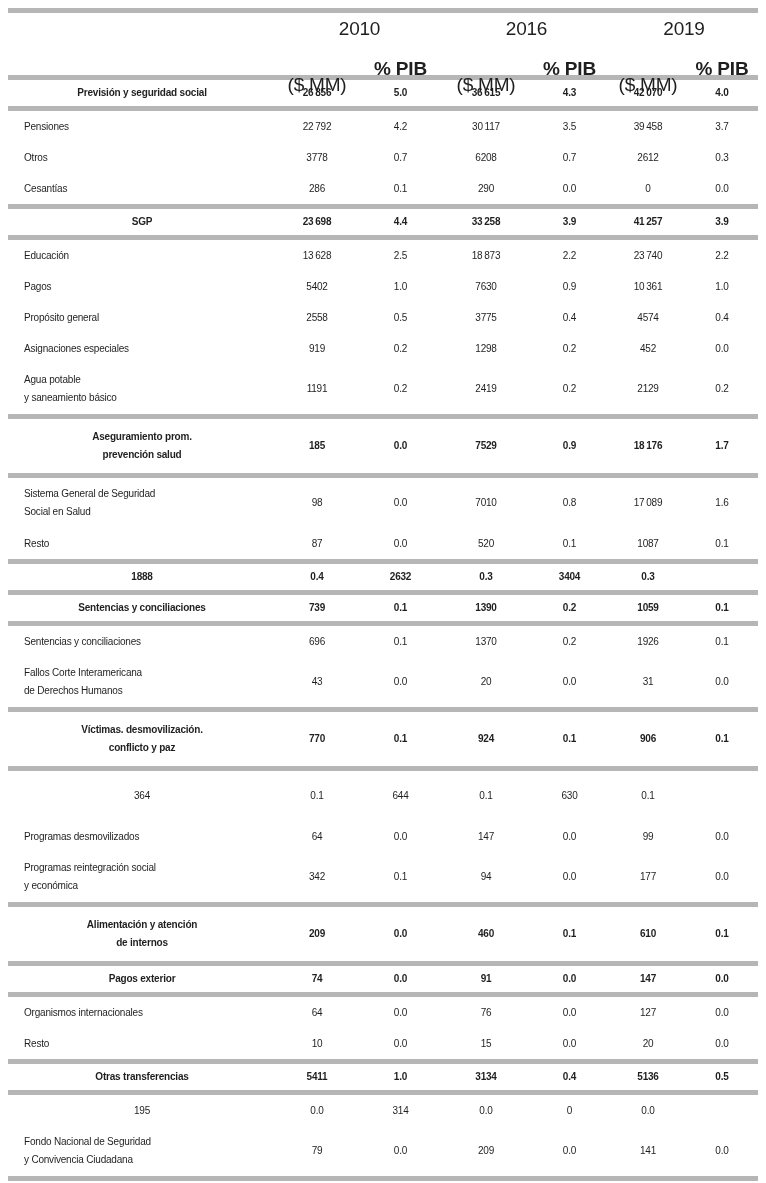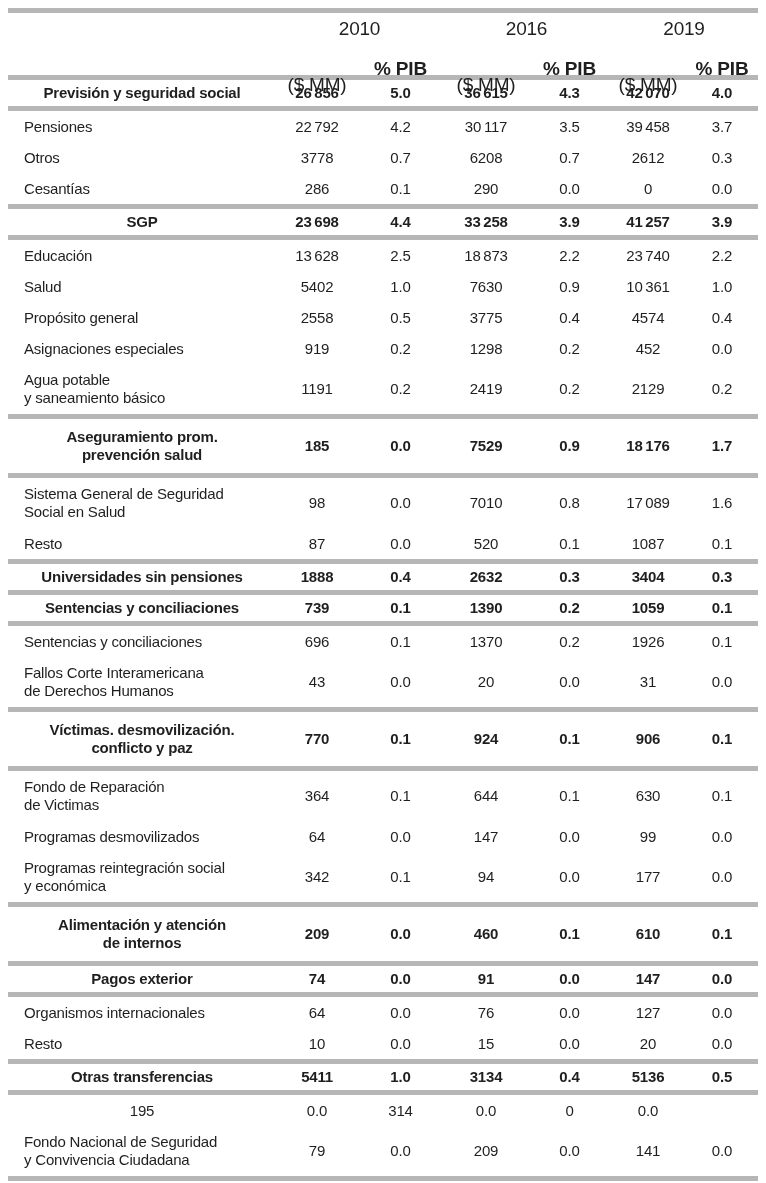--- a/index.html
+++ b/index.html
@@ -8,21 +8,21 @@
     font-family:"Liberation Sans","DejaVu Sans",sans-serif;
     color:#1f1f1f;-webkit-font-smoothing:antialiased;
   }
   .table{position:absolute;left:8px;top:8px;width:750px;}
   .divider{height:5px;background:#b5b6b5;}
   .row{
     display:grid;
     grid-template-columns:268px 82px 85px 86px 81px 76px 72px;
     align-items:center;
     height:31px;
-    font-size:15px;
+    font-size:10px;
     letter-spacing:-0.2px;
   }
   .row.double{height:50px;}
   .row.section{height:26px;font-weight:bold;}
   .row.section.double{height:54px;}
   .cell{text-align:center;line-height:18px;}
   .cell.label{text-align:left;padding-left:16px;white-space:pre-line;}
   .row.section .cell.label{text-align:center;padding-left:0;}
   .header-row{height:31px;font-size:19px;}
   .header-row .year{text-align:center;}
@@ -107,21 +107,21 @@
       <div class="row">
         <div class="cell label">Educación</div>
         <div class="cell num">13 628</div>
         <div class="cell num">2.5</div>
         <div class="cell num">18 873</div>
         <div class="cell num">2.2</div>
         <div class="cell num">23 740</div>
         <div class="cell num">2.2</div>
       </div>
       <div class="row">
-        <div class="cell label">Salud</div>
+        <div class="cell label">Pagos</div>
         <div class="cell num">5402</div>
         <div class="cell num">1.0</div>
         <div class="cell num">7630</div>
         <div class="cell num">0.9</div>
         <div class="cell num">10 361</div>
         <div class="cell num">1.0</div>
       </div>
       <div class="row">
         <div class="cell label">Propósito general</div>
         <div class="cell num">2558</div>
@@ -176,21 +176,20 @@
         <div class="cell label">Resto</div>
         <div class="cell num">87</div>
         <div class="cell num">0.0</div>
         <div class="cell num">520</div>
         <div class="cell num">0.1</div>
         <div class="cell num">1087</div>
         <div class="cell num">0.1</div>
       </div>
       <div class="divider"></div>
       <div class="row section">
-        <div class="cell label">Universidades sin pensiones</div>
         <div class="cell num">1888</div>
         <div class="cell num">0.4</div>
         <div class="cell num">2632</div>
         <div class="cell num">0.3</div>
         <div class="cell num">3404</div>
         <div class="cell num">0.3</div>
       </div>
       <div class="divider"></div>
       <div class="row section">
         <div class="cell label">Sentencias y conciliaciones</div>
@@ -227,22 +226,20 @@
 conflicto y paz</div>
         <div class="cell num">770</div>
         <div class="cell num">0.1</div>
         <div class="cell num">924</div>
         <div class="cell num">0.1</div>
         <div class="cell num">906</div>
         <div class="cell num">0.1</div>
       </div>
       <div class="divider"></div>
       <div class="row double">
-        <div class="cell label">Fondo de Reparación
-de Victimas</div>
         <div class="cell num">364</div>
         <div class="cell num">0.1</div>
         <div class="cell num">644</div>
         <div class="cell num">0.1</div>
         <div class="cell num">630</div>
         <div class="cell num">0.1</div>
       </div>
       <div class="row">
         <div class="cell label">Programas desmovilizados</div>
         <div class="cell num">64</div>

